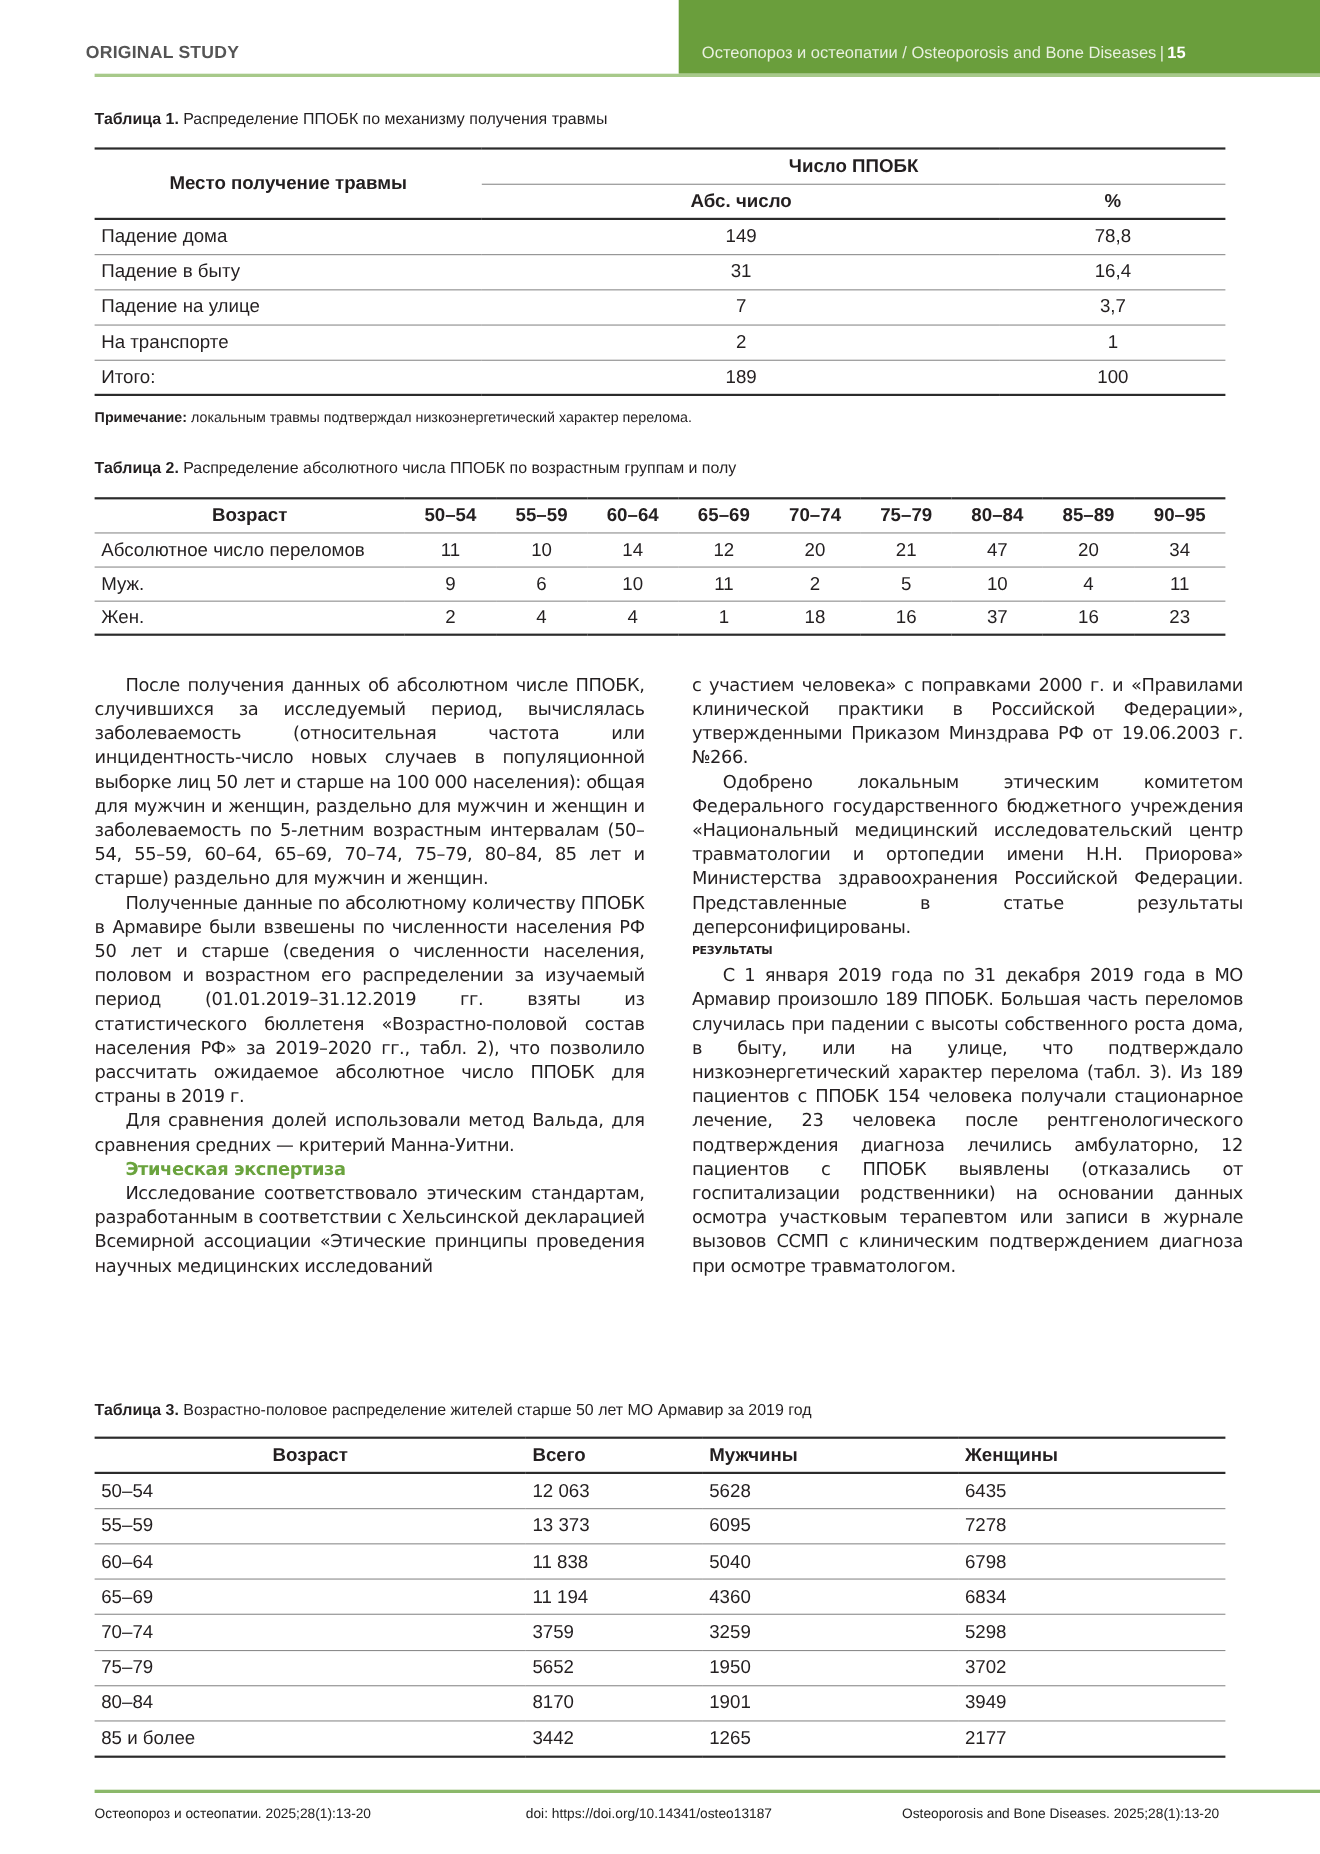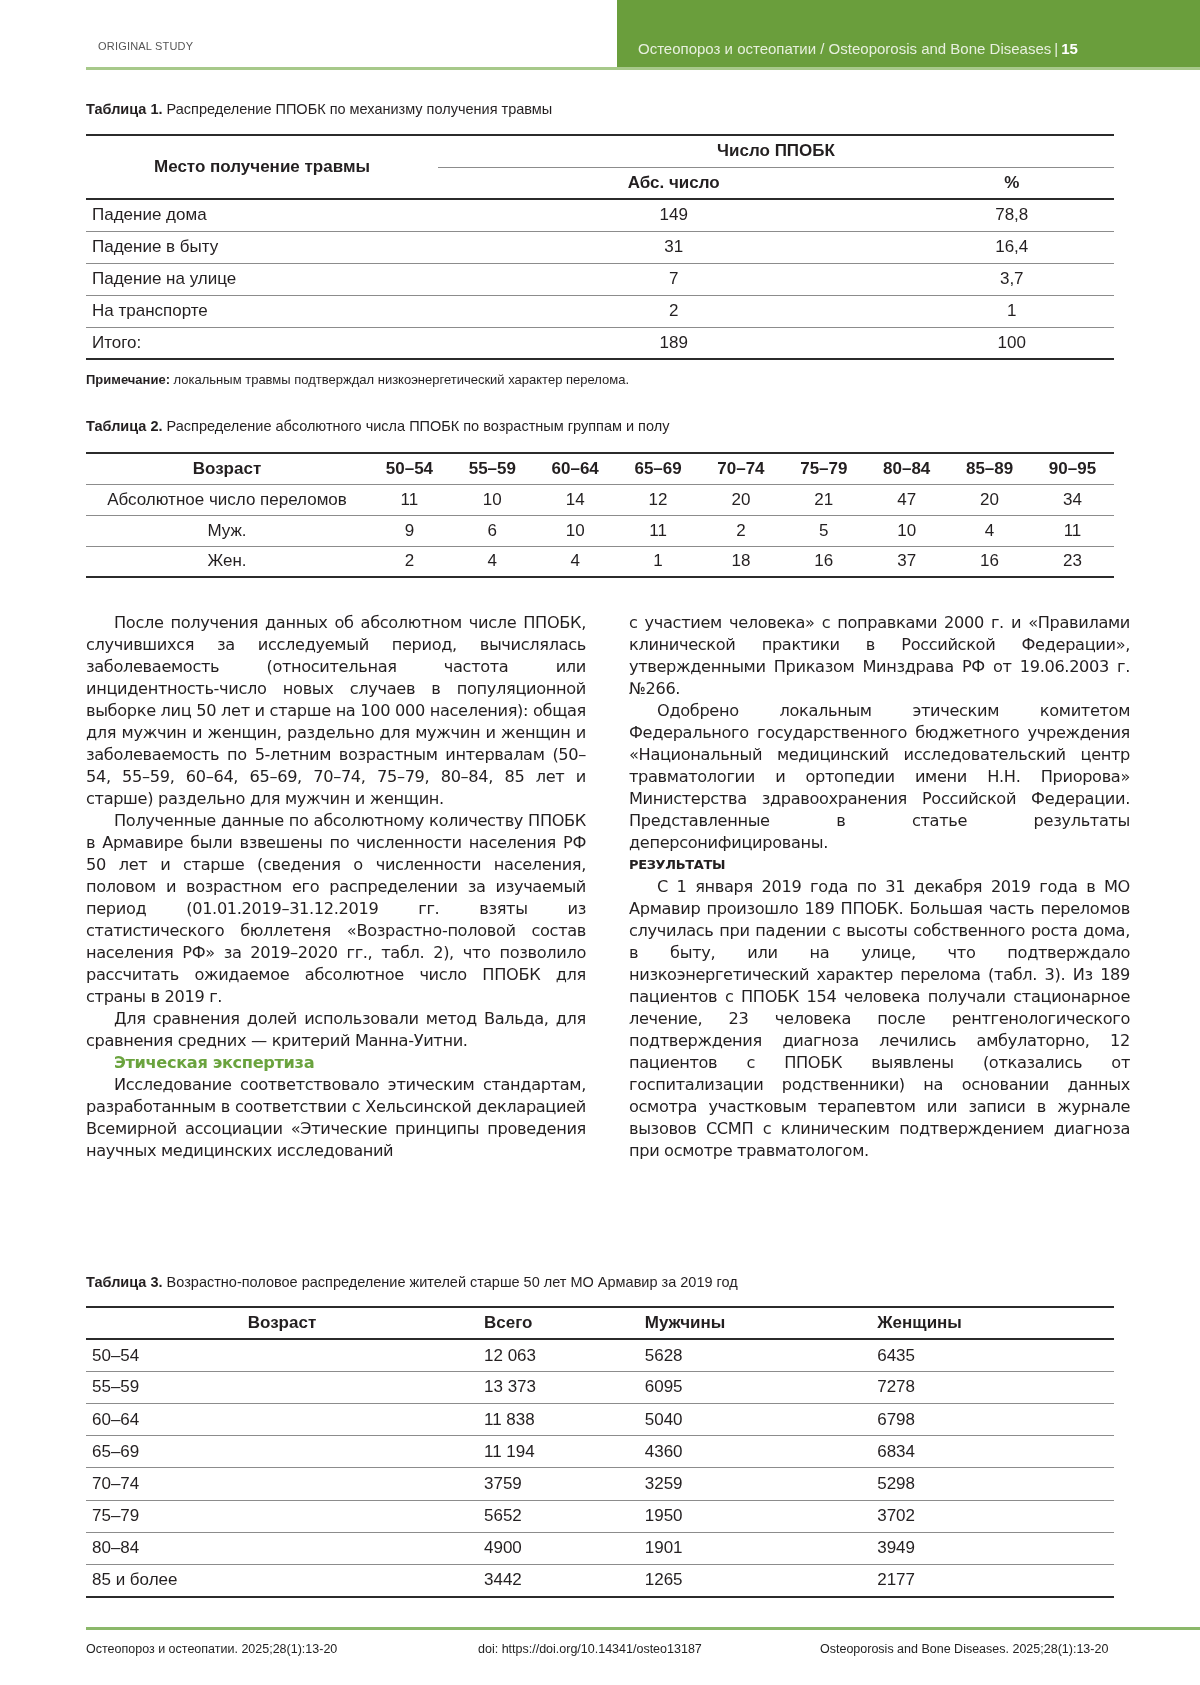--- a/index.html
+++ b/index.html
@@ -1,18 +1,18 @@
 <!DOCTYPE html>
 <html><head>
 <meta charset="utf-8">
 <style>
   html, body { margin: 0; padding: 0; background: #ffffff; }
   body { width: 1200px; height: 1685px; position: relative; overflow: hidden;
          font-family: "DejaVu Sans", sans-serif; color: #231f20; }
-  .header-left { position: absolute; left: 98px; top: 40px; font-size: 11px; color: #555; letter-spacing: 0.2px; font-family: "Liberation Sans", sans-serif; }
+  .header-left { position: absolute; left: 78px; top: 40px; font-size: 16px; color: #555; letter-spacing: 0.2px; font-family: "Liberation Sans", sans-serif; font-weight: bold; }
   .header-band { position: absolute; left: 617px; top: 0; width: 583px; height: 67px; background: #6a9e3c; }
   .header-right { position: absolute; left: 638px; top: 40px; font-size: 15px; color: #e8f0df; font-family: "Liberation Sans", sans-serif; }
   .header-right .sep { margin: 0 3px; }
   .header-right b { color: #ffffff; }
   .header-rule { position: absolute; left: 86px; top: 67px; width: 1114px; height: 3px; background: #a7c98a; }
 
   .caption { position: absolute; left: 86px; font-size: 14.5px; font-family: "Liberation Sans", sans-serif; }
   .caption b { font-weight: bold; }
 
   table { border-collapse: collapse; font-family: "Liberation Sans", sans-serif; font-size: 17px; }
@@ -21,36 +21,36 @@
   .top-rule { border-top: 2.5px solid #2b2b2b; }
   .bot-rule { border-bottom: 2.5px solid #2b2b2b; }
   .row-rule td { border-top: 1.5px solid #8c8c8c; }
   th { font-weight: bold; }
 
   #t1 tr { height: 32px; }
   #t1 .c0 { text-align: left; width: 340px; }
   #t1 .c1, #t1 .c2 { text-align: center; }
 
   #t2 tr { height: 31px; }
-  #t2 .c0 { text-align: center; width: 270px; }
+  #t2 .c0 { text-align: left; width: 270px; }
   #t2 .cv { text-align: center; }
 
   #t3 tr { height: 32.2px; }
   #t3 .c0 { text-align: left; width: 380px; }
   #t3 .cv { text-align: left; }
 
   .note { position: absolute; left: 86px; top: 372px; font-size: 13px; font-family: "Liberation Sans", sans-serif; }
   .note b { font-weight: bold; }
 
   .col { position: absolute; font-size: 16.2px; line-height: 22px; text-align: justify; font-family: "DejaVu Sans", sans-serif; color: #231f20; letter-spacing: -0.35px; }
   .col p { margin: 0; text-indent: 28px; }
   .col-left { left: 86px; top: 612px; width: 500px; }
   .col-right { left: 629px; top: 612px; width: 501px; }
   .subhead-green { color: #6aa33e; font-weight: bold; margin: 24px 0 0 28px; text-indent: 0; }
-  .subhead-black { font-weight: bold; margin: 24px 0 24px 28px; font-size: 13px; }
+  .subhead-black { font-weight: bold; margin: 24px 0 24px 28px; font-size: 10px; }
 
   .footer-rule { position: absolute; left: 86px; top: 1627px; width: 1114px; height: 3px; background: #8bb86a; }
   .footer { position: absolute; top: 1642px; font-size: 12.5px; font-family: "Liberation Sans", sans-serif; color: #222; }
 </style>
 </head>
 <body>
 
 <div class="header-left">ORIGINAL STUDY</div>
 <div class="header-band"></div>
 <div class="header-right">
@@ -215,21 +215,21 @@
     <td class="cv">5298</td>
   </tr>
   <tr class="row-rule">
     <td class="c0">75–79</td>
     <td class="cv">5652</td>
     <td class="cv">1950</td>
     <td class="cv">3702</td>
   </tr>
   <tr class="row-rule">
     <td class="c0">80–84</td>
-    <td class="cv">4900</td>
+    <td class="cv">8170</td>
     <td class="cv">1901</td>
     <td class="cv">3949</td>
   </tr>
   <tr class="row-rule bot-rule">
     <td class="c0">85 и более</td>
     <td class="cv">3442</td>
     <td class="cv">1265</td>
     <td class="cv">2177</td>
   </tr>
 </tbody>

